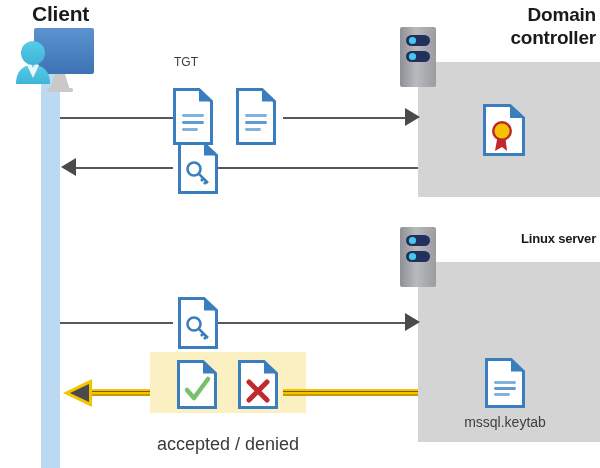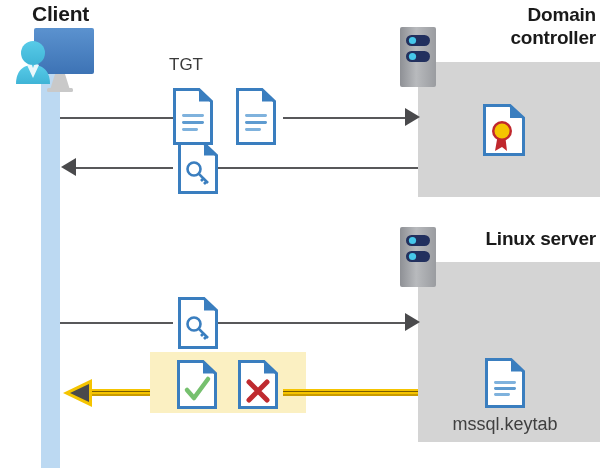--- a/index.html
+++ b/index.html
@@ -17,31 +17,31 @@
   .panel{background:#d4d4d4;}
 
   
   .title{
     font-weight:bold;
     color:#1a1a1a;
     letter-spacing:-0.2px;
   }
   .client-title{font-size:21px;}
   .dc-title{font-size:19px;line-height:22px;text-align:right;}
-  .ls-title{font-size:19px;line-height:22px;text-align:right;}
+  .ls-title{font-size:13px;line-height:22px;text-align:right;}
 
   .caption{
     font-size:18px;color:#3b3b3b;
     text-align:center;white-space:nowrap;
   }
   .doclabel{
-    font-size:18px;color:#404040;text-align:center;white-space:nowrap;
+    font-size:14px;color:#404040;text-align:center;white-space:nowrap;
   }
   .tag{
-    font-size:17px;color:#3b3b3b;text-align:center;white-space:nowrap;
+    font-size:12px;color:#3b3b3b;text-align:center;white-space:nowrap;
   }
 
   
   .lifeline{background:#bcd9f2;}
 
   
   .highlight{background:#fbf0c2;}
 
   
   .hline{background:#58585a;height:2px;}
@@ -230,14 +230,15 @@
     </svg>
   </div>
   <div class="abs" style="left:238px;top:360px;width:40px;height:49px;">
     <svg width="40" height="49" viewBox="0 0 40 49">
       <path d="M1.5 1.5 H26 L38.5 13.5 V47.5 H1.5 Z" fill="#ffffff" stroke="#3a7ebf" stroke-width="3"></path>
       <path d="M26 1.5 L38.5 13.5 H26 Z" fill="#3a7ebf"></path>
       <path d="M11 22 L29 40 M29 22 L11 40" fill="none" stroke="#bf2a2f" stroke-width="5" stroke-linecap="round"></path>
     </svg>
   </div>
 
+  <div class="abs caption" style="left:128px;top:434px;width:200px;">accepted / denied</div>
 
 </div>
 
 </body></html>

